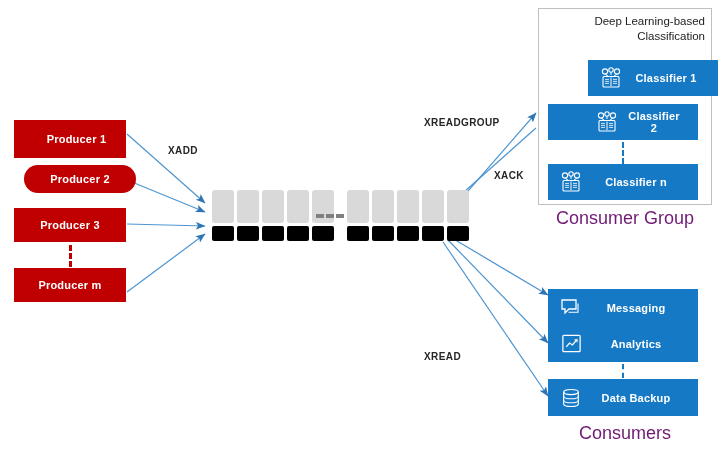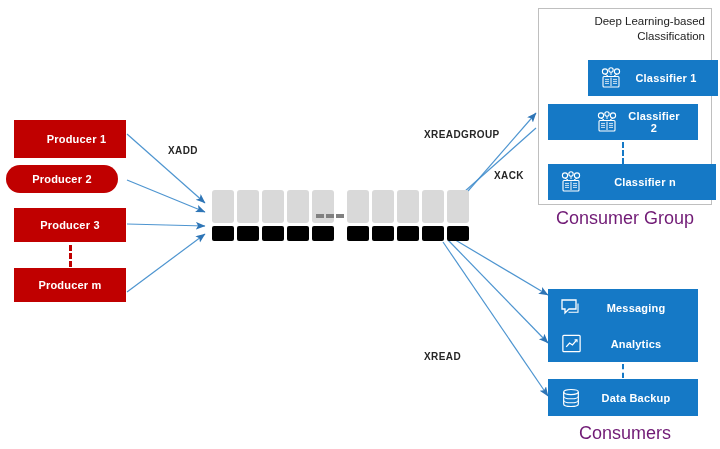--- a/index.html
+++ b/index.html
@@ -132,21 +132,21 @@
 
       <line x1="452" y1="238" x2="548" y2="295"></line>
       <line x1="448" y1="240" x2="548" y2="343"></line>
       <line x1="443" y1="242" x2="548" y2="396"></line>
     </g>
   </svg>
 
   <div class="producer" style="left:14px;top:120px;width:112px;height:38px;padding-left:13px;">
     <span>Producer 1</span>
   </div>
-  <div class="producer" style="left:6px;top:165px;width:112px;height:28px;border-radius:16px;">
+  <div class="producer" style="left:24px;top:165px;width:112px;height:28px;border-radius:16px;">
     <span>Producer 2</span>
   </div>
   <div class="producer" style="left:14px;top:208px;width:112px;height:34px;">
     <span>Producer 3</span>
   </div>
   <div class="red-dash" style="left:69px;top:245px;height:38px;"></div>
   <div class="producer" style="left:14px;top:268px;width:112px;height:34px;">
     <span>Producer m</span>
   </div>
 
@@ -170,21 +170,21 @@
   <div class="stream-top" style="left:422px;top:190px;width:22px;height:33px;"></div>
   <div class="stream-top" style="left:447px;top:190px;width:22px;height:33px;"></div>
 
   <div class="stream-bot" style="left:347px;top:226px;width:22px;height:15px;"></div>
   <div class="stream-bot" style="left:372px;top:226px;width:22px;height:15px;"></div>
   <div class="stream-bot" style="left:397px;top:226px;width:22px;height:15px;"></div>
   <div class="stream-bot" style="left:422px;top:226px;width:22px;height:15px;"></div>
   <div class="stream-bot" style="left:447px;top:226px;width:22px;height:15px;"></div>
 
   <div class="cmd" style="left:168px;top:145px;">XADD</div>
-  <div class="cmd" style="left:424px;top:117px;margin-top:12px;">XREADGROUP</div>
+  <div class="cmd" style="left:424px;top:117px;">XREADGROUP</div>
   <div class="cmd" style="left:494px;top:170px;">XACK</div>
   <div class="cmd" style="left:424px;top:351px;">XREAD</div>
 
   <div class="group-panel" style="left:538px;top:8px;width:174px;height:197px;"></div>
 
   <div class="group-title" style="left:545px;top:14px;width:160px;">
     <div>Deep Learning-based</div>
     <div>Classification</div>
   </div>
 
@@ -219,21 +219,21 @@
         <path d="M12 11.6 V20" stroke-width="1"></path>
         <path d="M6 13.4 H10 M6 15.4 H10 M6 17.4 H10" stroke-width=".8"></path>
         <path d="M14 13.4 H18 M14 15.4 H18 M14 17.4 H18" stroke-width=".8"></path>
       </svg>
     </span>
     <span class="blabel">Classifier 2</span>
   </div>
 
   <div class="blue-dash" style="left:622px;top:142px;height:22px;"></div>
 
-  <div class="bluebox" style="left:548px;top:164px;width:168px;height:36px;">
+  <div class="bluebox" style="left:548px;top:164px;width:150px;height:36px;">
     <span class="bicon">
       <svg width="24" height="24" viewBox="0 0 24 24" fill="none" stroke="#ffffff" stroke-width="1.1">
         <circle cx="6" cy="5.5" r="2.6"></circle>
           <circle cx="12" cy="4" r="2.2"></circle>
           <circle cx="18" cy="5.5" r="2.6"></circle>
         <path d="M12 6.2 V9" stroke-width="1"></path>
         <path d="M6 8.1 L9 10" stroke-width="1"></path>
           <path d="M18 8.1 L15 10" stroke-width="1"></path>
         <rect x="4" y="10.5" width="16" height="10.5" rx="1"></rect>
         <path d="M12 11.6 V20" stroke-width="1"></path>

